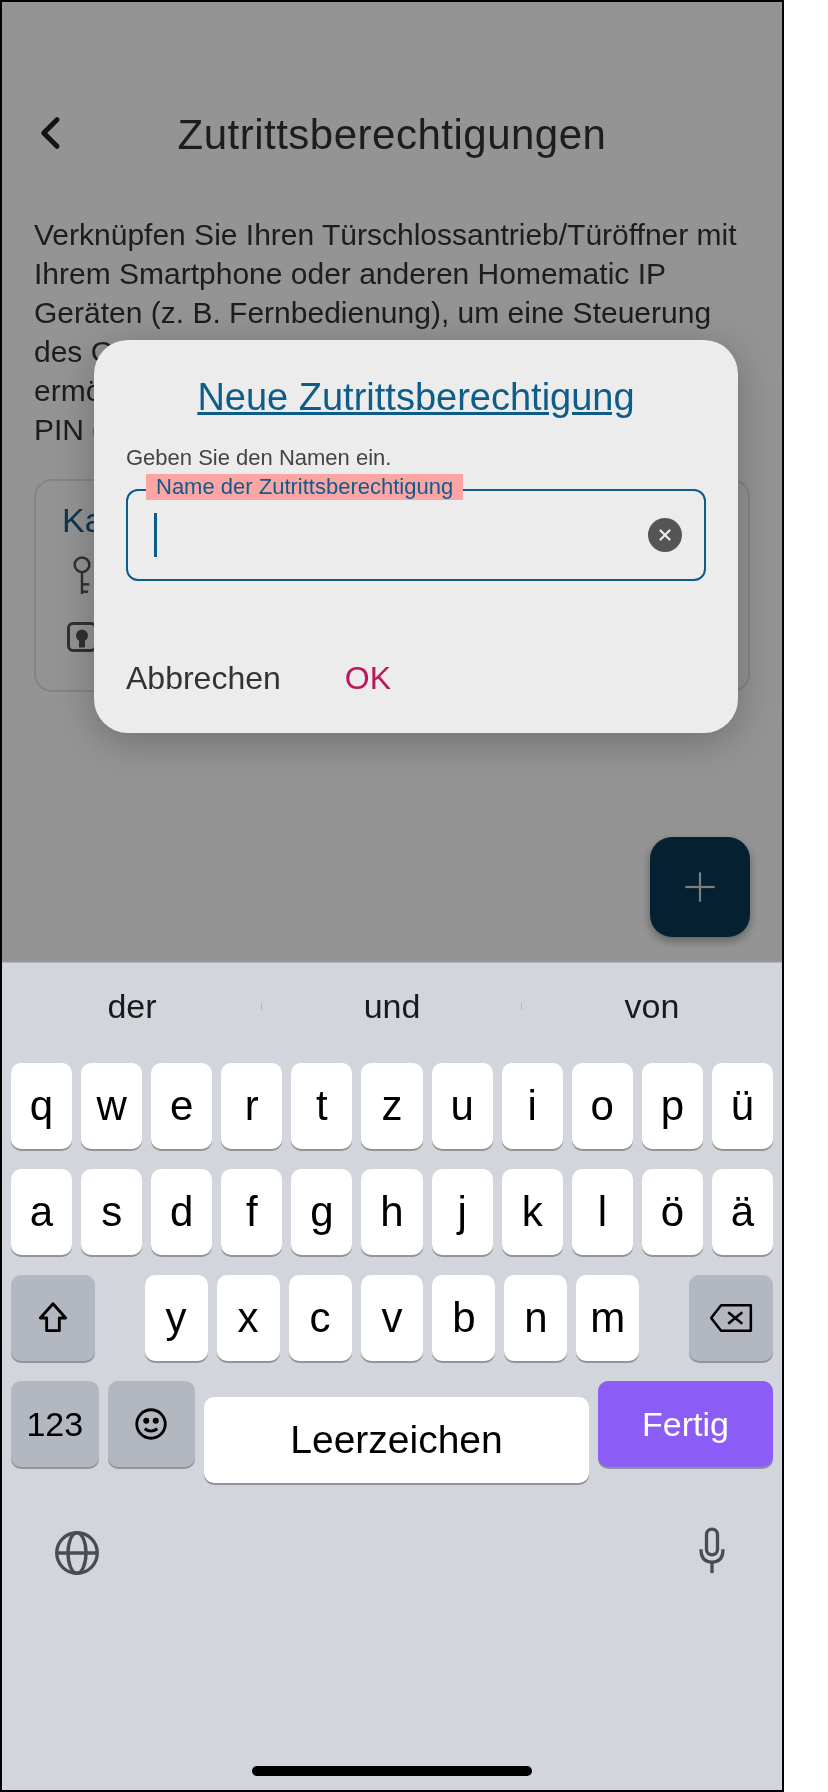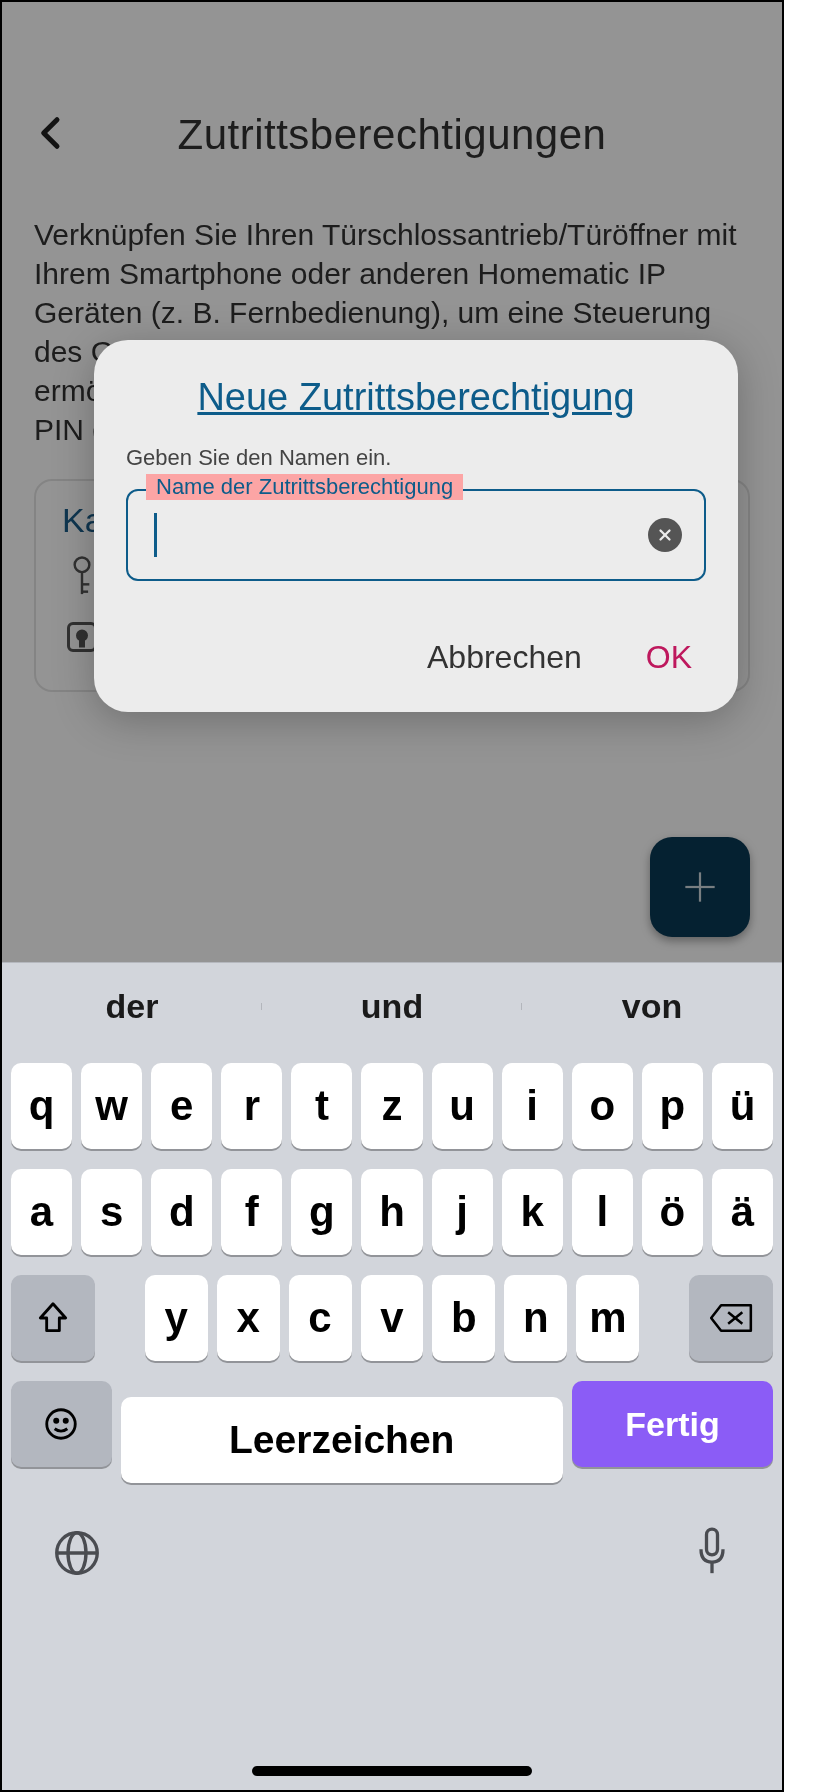--- a/index.html
+++ b/index.html
@@ -19,24 +19,24 @@
   .overlay { position: absolute; inset: 0; background: rgba(0,0,0,0.42); }
   .dialog { position: absolute; left: 92px; top: 338px; width: 644px; background: #ececec; border-radius: 34px; padding: 36px 32px 36px; box-shadow: 0 8px 40px rgba(0,0,0,0.25); }
   .dialog-title { color: #0d5c8a; font-size: 38px; font-weight: 400; text-align: center; margin-bottom: 26px; text-decoration: underline; }
   .dialog-sub { color: #444; font-size: 22px; font-weight: 300; margin-bottom: 18px; }
   .field-wrap { position: relative; }
   .field-label { position: absolute; left: 20px; top: -15px; background: #fca5a5; padding: 0 10px; font-size: 22px; color: #0d5c8a; }
   .field { width: 100%; border: 2.5px solid #0d5c8a; border-radius: 12px; height: 92px; display: flex; align-items: center; padding: 0 22px; background: #ececec; }
   .field-input { flex: 1; border: none; background: transparent; font-size: 32px; color: #333; outline: none; font-weight: 300; font-family: inherit; }
   .cursor { display: inline-block; width: 2.5px; height: 44px; background: #0d5c8a; margin-left: 4px; vertical-align: middle; }
   .clear-btn { width: 34px; height: 34px; border-radius: 50%; background: #555; display: flex; align-items: center; justify-content: center; }
-  .dialog-actions { display: flex; justify-content: flex-end; gap: 64px; margin-top: 58px; padding-right: 14px; }
+  .dialog-actions { display: flex; justify-content: flex-start; gap: 64px; margin-top: 79px; padding-right: 14px; }
   .dlg-btn { font-size: 32px; font-weight: 400; color: #333; background: none; border: none; cursor: pointer; }
   .dlg-btn.primary { color: #be185d; font-weight: 400; }
-  .keyboard { position: absolute; left: 0; bottom: 0; width: 100%; height: 828px; background: #d2d5db; border-top: 1px solid #b5b8be; font-weight: bold; }
+  .keyboard { position: absolute; left: 0; bottom: 0; width: 100%; height: 828px; background: #d2d5db; border-top: 1px solid #b5b8be; }
   .sugg-row { display: flex; height: 86px; align-items: center; }
   .sugg { flex: 1; text-align: center; font-size: 34px; color: #1a1a1a; position: relative; }
   .sugg:not(:last-child)::after { content: ""; position: absolute; right: 0; top: 16px; bottom: 16px; width: 1px; background: #b3b6bc; }
   .krow { display: flex; gap: 9px; padding: 0 9px; margin-bottom: 20px; }
   .key { flex: 1; height: 86px; background: #fff; border-radius: 10px; box-shadow: 0 2px 0 rgba(0,0,0,0.3); display: flex; align-items: center; justify-content: center; font-size: 42px; color: #000; }
   .key.func { background: #b3b7bf; font-size: 34px; }
   .key.space { flex: 4.4; font-size: 39px; margin-top: 16px; }
   .key.done { flex: 2; background: #8b5cf6; color: #fff; font-size: 34px; }
   .key.shift, .key.del { flex: 1.3; background: #b3b7bf; }
   .krow.r3 { padding: 0 9px; }
@@ -173,20 +173,21 @@
       <div class="keyspacer"></div>
       <div class="key del">
         <svg width="46" height="34" viewBox="0 0 32 24" fill="none" stroke="#000" stroke-width="1.8" stroke-linejoin="round">
             <path d="M9 3 L30 3 L30 21 L9 21 L2 12 Z"></path>
             <line x1="14" y1="8" x2="24" y2="16"></line>
             <line x1="24" y1="8" x2="14" y2="16"></line>
           </svg>
       </div>
     </div>
     <div class="krow">
+      <div class="key func" style="flex:1">123</div>
       <div class="key func" style="flex:1">
         <svg width="38" height="38" viewBox="0 0 24 24" fill="none" stroke="#000" stroke-width="1.8">
             <circle cx="12" cy="12" r="9"></circle>
             <circle cx="9" cy="10" r="1" fill="#000"></circle>
             <circle cx="15" cy="10" r="1" fill="#000"></circle>
             <path d="M8 15 Q12 18 16 15"></path>
           </svg>
       </div>
       <div class="key space">Leerzeichen</div>
       <div class="key done">Fertig</div>

